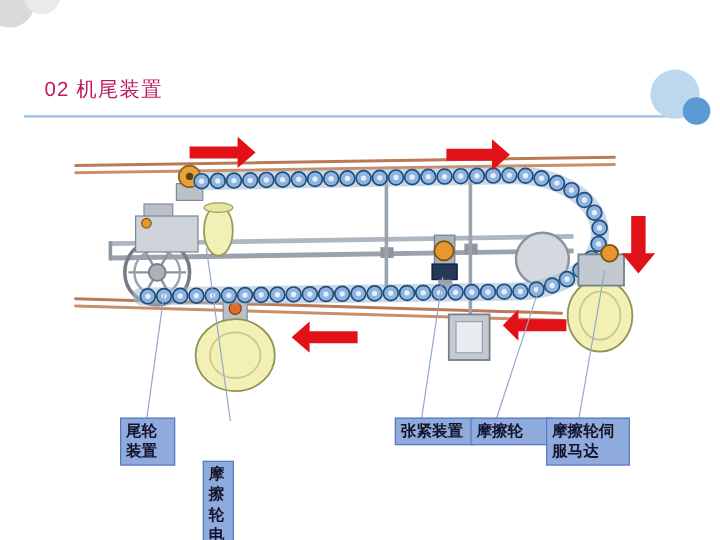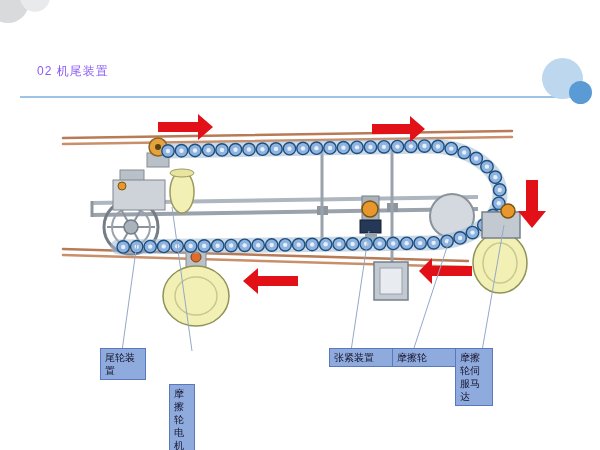--- a/index.html
+++ b/index.html
@@ -1,30 +1,30 @@
 <!DOCTYPE html>
 <html style="--accent-blue: #9dc3e6; --decor-circle-large: #bdd7ee; --decor-circle-small: #5b9bd5; --callout-bg: #8faadc; --callout-border: #5a78c0; --arrow-red: #e21118; --chain-guide: #9fb8d4; --chain-fill: #8db3e2; --chain-stroke: #1f4e79; --chain-pin: #e8eef5; --wheel-yellow: #f2f0b4; --rail-copper: #b97a56; --steel-gray: #c5cbd3; --orange-part: #e8972f;"><head>
 <meta charset="utf-8">
 <style>
   * { margin:0; padding:0; box-sizing:border-box; }
   html,body { width:600px; height:450px; }
   body { font-family:"Liberation Sans",sans-serif; background:#f2f2f2; }
   .slide { position:relative; width:600px; height:450px; background:#ffffff; overflow:hidden; }
-  .page-title { position:absolute; left:37px; top:63px; font-size:12px; color:#8b5cf6; letter-spacing:1px;text-align:center; }
+  .page-title { position:absolute; left:37px; top:63px; font-size:17px; color:#be185d; letter-spacing:1px;text-align:center; }
   .title-rule { position:absolute; left:20px; top:96px; width:561px; height:2px; background:var(--accent-blue,#9dc3e6); }
   .decor-circle-large { position:absolute; left:542px; top:58px; width:41px; height:41px; border-radius:50%; background:var(--decor-circle-large,#bdd7ee); }
   .decor-circle-small { position:absolute; left:569px; top:81px; width:23px; height:23px; border-radius:50%; background:var(--decor-circle-small,#5b9bd5); }
   .diagram-svg { position:absolute; left:0; top:0; }
   .callout { position:absolute; background:var(--callout-bg,#8faadc); border:1px solid var(--callout-border,#5a78c0);
-             color:#14142b; font-weight:normal; font-size:10px; line-height:1.3; padding:2px 4px; }
+             color:#14142b; font-weight:bold; font-size:13px; line-height:1.3; padding:2px 4px; }
   .c1 { left:100px; top:348px; width:46px; }
   .c2 { left:169px; top:348px; width:26px;margin-top:36px; }
   .c3 { left:329px; top:348px; width:66px; }
   .c4 { left:392px; top:348px; width:68px; }
-  .c5 { left:455px; top:348px; width:38px; }
+  .c5 { left:455px; top:348px; width:70px; }
 </style>
 </head>
 <body>
 
 <div class="slide">
 
   <div class="page-title">02 机尾装置</div>
   <div class="title-rule"></div>
   <div class="decor-circle-large"></div>
   <div class="decor-circle-small"></div>

